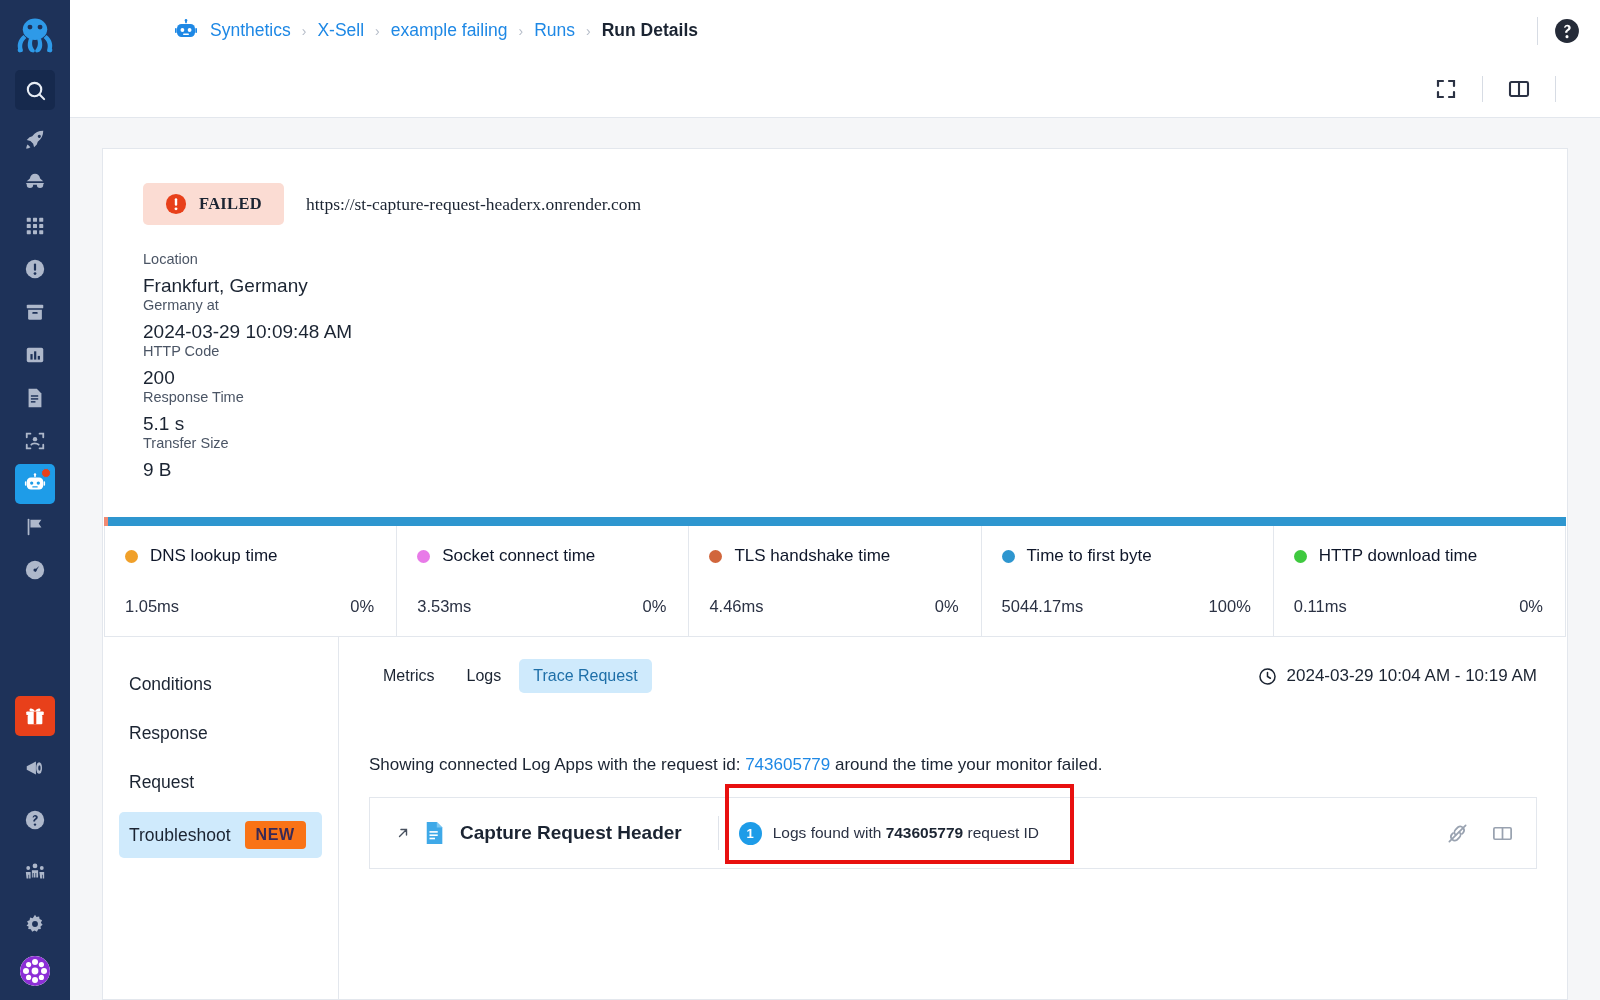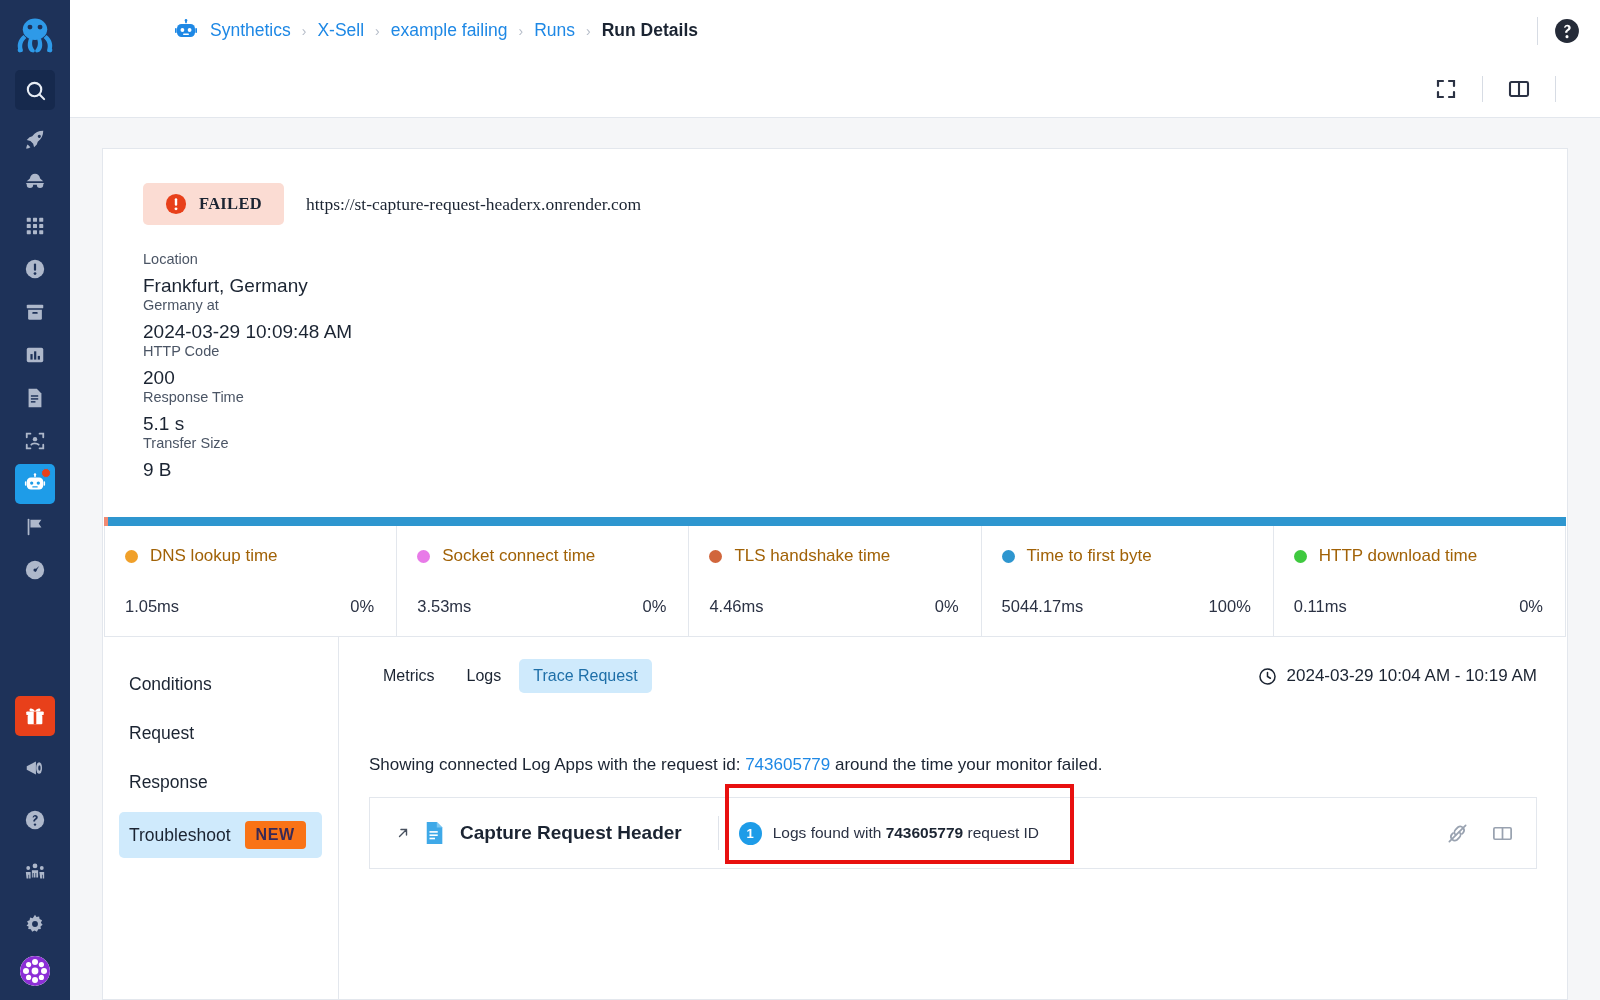--- a/index.html
+++ b/index.html
@@ -120,21 +120,21 @@
     border: 1px solid #e3e7ed; border-top: none;
   }
   .cell {
     flex: 1 1 0; min-width: 0;
     padding: 20px 22px 20px 20px;
     border-right: 1px solid #e3e7ed;
   }
   .cell:last-child { border-right: none; }
   .cell-head { display: flex; align-items: center; gap: 12px; }
   .cdot { width: 13px; height: 13px; border-radius: 50%; flex: 0 0 13px; }
-  .cell-name { font-size: 17px; color: #a16207; white-space: nowrap; }
+  .cell-name { font-size: 17px; color: #0f172a; white-space: nowrap; }
   .cell-foot {
     display: flex; align-items: baseline; justify-content: space-between;
     margin-top: 31px;
   }
   .cell-val { font-size: 16.5px; color: #2b3244; }
   .cell-pct { font-size: 16.5px; color: #2b3244; }
 
   
   .lower { display: flex; flex: 1 1 auto; min-height: 0; }
   .subnav {
@@ -599,24 +599,24 @@
           </div>
         </div>
 
         <div class="lower">
 
           <div class="subnav">
             <div class="nav-item">
               <span>Conditions</span>
             </div>
             <div class="nav-item">
+              <span>Response</span>
+            </div>
+            <div class="nav-item">
               <span>Request</span>
-            </div>
-            <div class="nav-item">
-              <span>Response</span>
             </div>
             <div class="nav-item selected">
               <span>Troubleshoot</span>
               <span class="pill-new">NEW</span>
             </div>
           </div>
 
           <div class="pane">
             <div class="pane-head">
               <div class="tabs">

